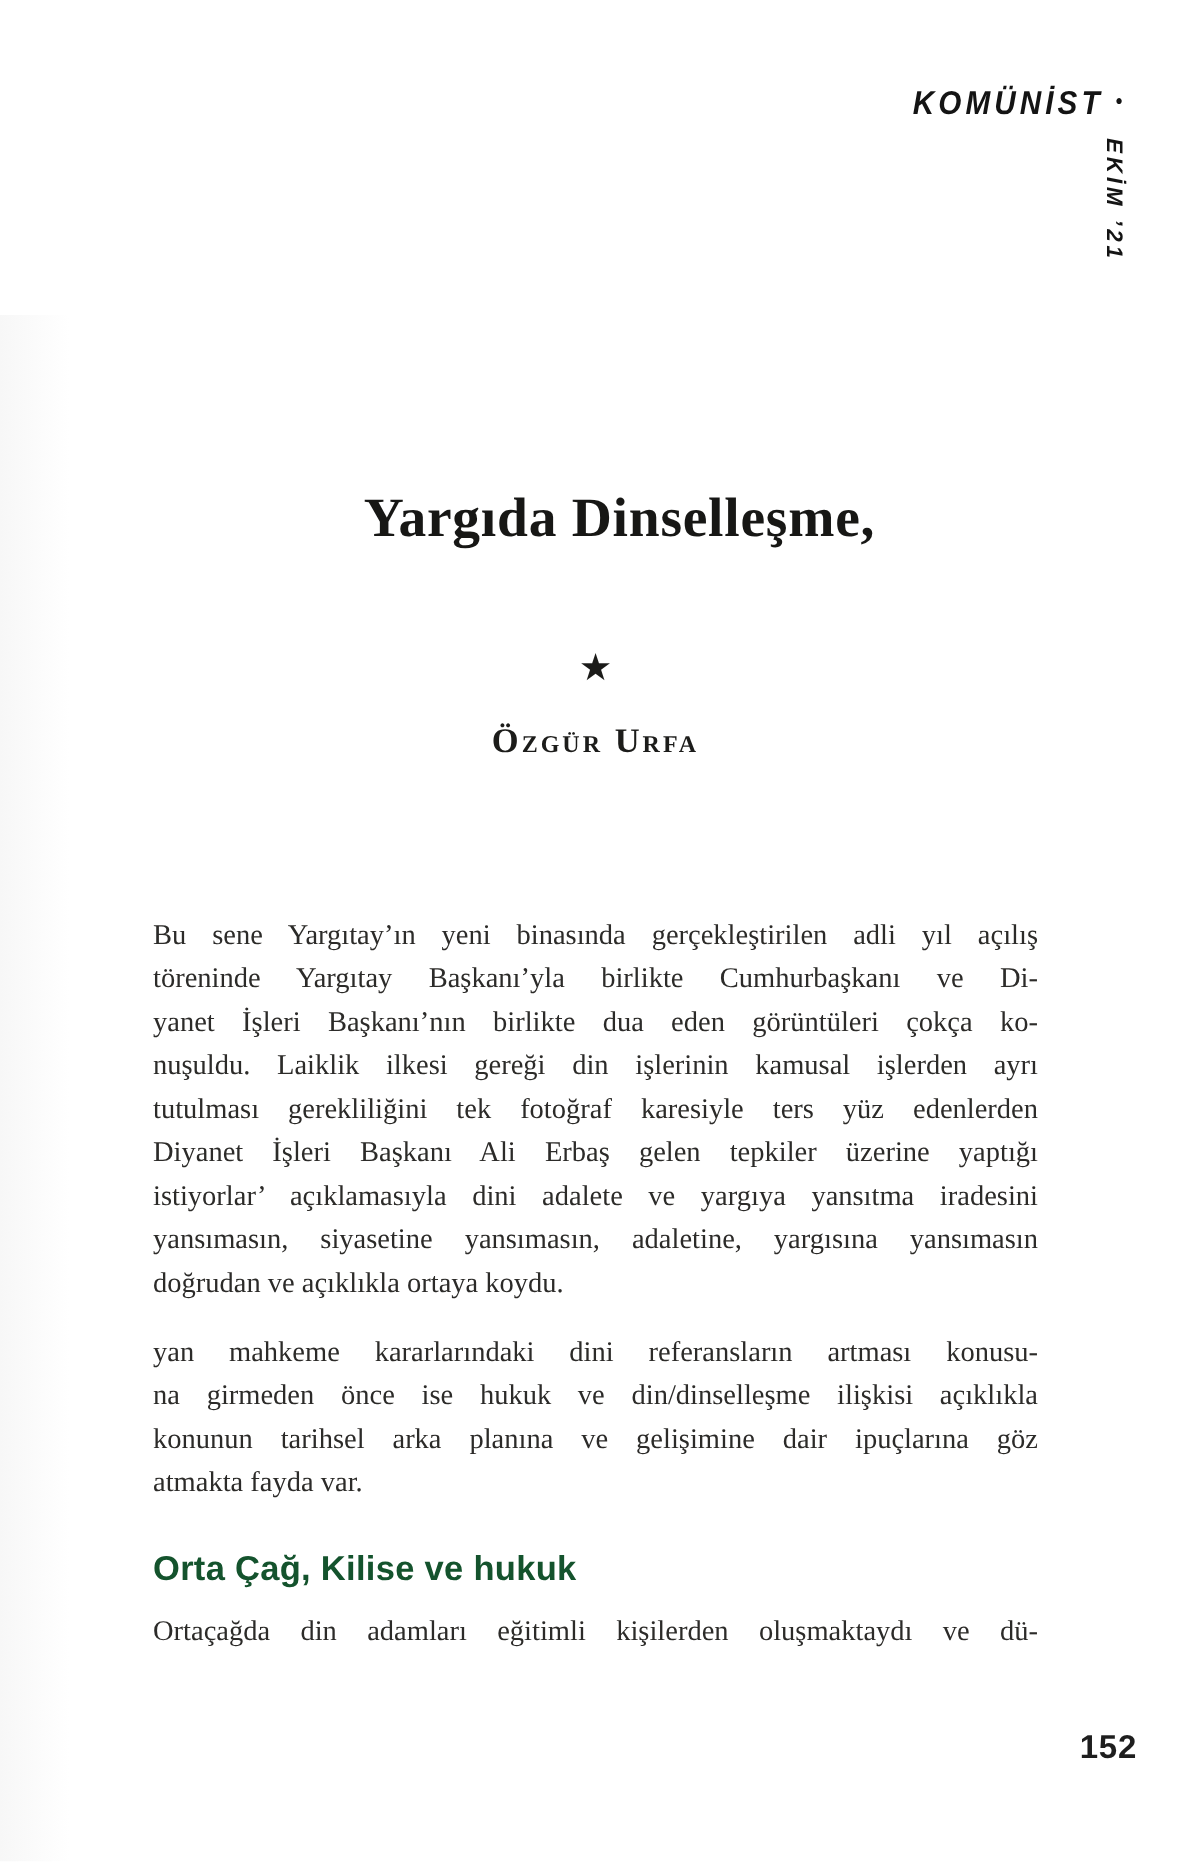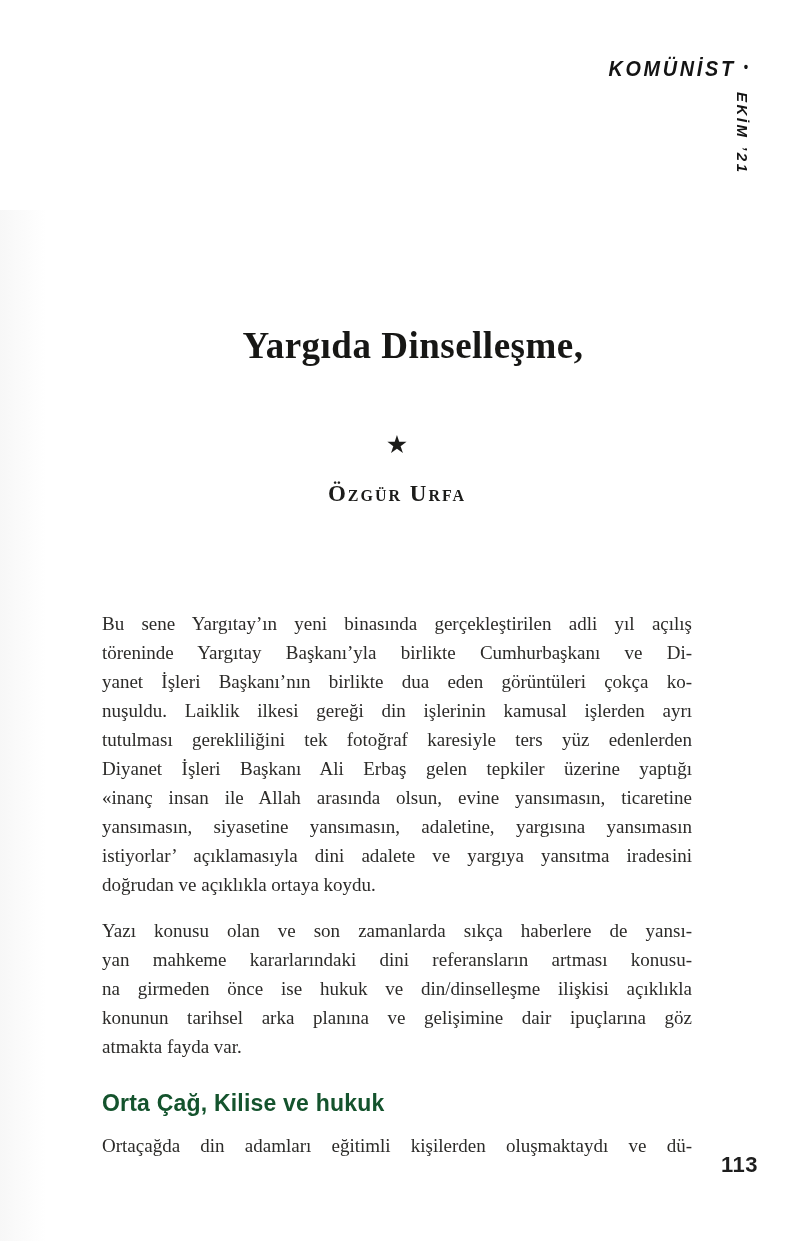--- a/index.html
+++ b/index.html
@@ -101,36 +101,34 @@
 
   <div class="body">
     <div>
         <div class="paragraph">
           <div class="body-line">Bu sene Yargıtay’ın yeni binasında gerçekleştirilen adli yıl açılış</div>
           <div class="body-line">töreninde Yargıtay Başkanı’yla birlikte Cumhurbaşkanı ve Di-</div>
           <div class="body-line">yanet İşleri Başkanı’nın birlikte dua eden görüntüleri çokça ko-</div>
           <div class="body-line">nuşuldu. Laiklik ilkesi gereği din işlerinin kamusal işlerden ayrı</div>
           <div class="body-line">tutulması gerekliliğini tek fotoğraf karesiyle ters yüz edenlerden</div>
           <div class="body-line">Diyanet İşleri Başkanı Ali Erbaş gelen tepkiler üzerine yaptığı</div>
-          <div class="body-line">«inanç insan ile Allah arasında olsun, evine yansımasın, ticaretine</div>
+          <div class="body-line">istiyorlar’ açıklamasıyla dini adalete ve yargıya yansıtma iradesini</div>
           <div class="body-line">yansımasın, siyasetine yansımasın, adaletine, yargısına yansımasın</div>
-          <div class="body-line">istiyorlar’ açıklamasıyla dini adalete ve yargıya yansıtma iradesini</div>
           <div class="body-line last">doğrudan ve açıklıkla ortaya koydu.</div>
         </div>
         <div class="paragraph">
-          <div class="body-line">Yazı konusu olan ve son zamanlarda sıkça haberlere de yansı-</div>
           <div class="body-line">yan mahkeme kararlarındaki dini referansların artması konusu-</div>
           <div class="body-line">na girmeden önce ise hukuk ve din/dinselleşme ilişkisi açıklıkla</div>
           <div class="body-line">konunun tarihsel arka planına ve gelişimine dair ipuçlarına göz</div>
           <div class="body-line last">atmakta fayda var.</div>
         </div>
       </div>
     <h2 class="section-heading">Orta Çağ, Kilise ve hukuk</h2>
     <div>
         <div class="paragraph">
           <div class="body-line">Ortaçağda din adamları eğitimli kişilerden oluşmaktaydı ve dü-</div>
         </div>
       </div>
   </div>
 
-  <div class="page-number">113</div>
+  <div class="page-number">152</div>
 
 </div>
 
 </body></html>

